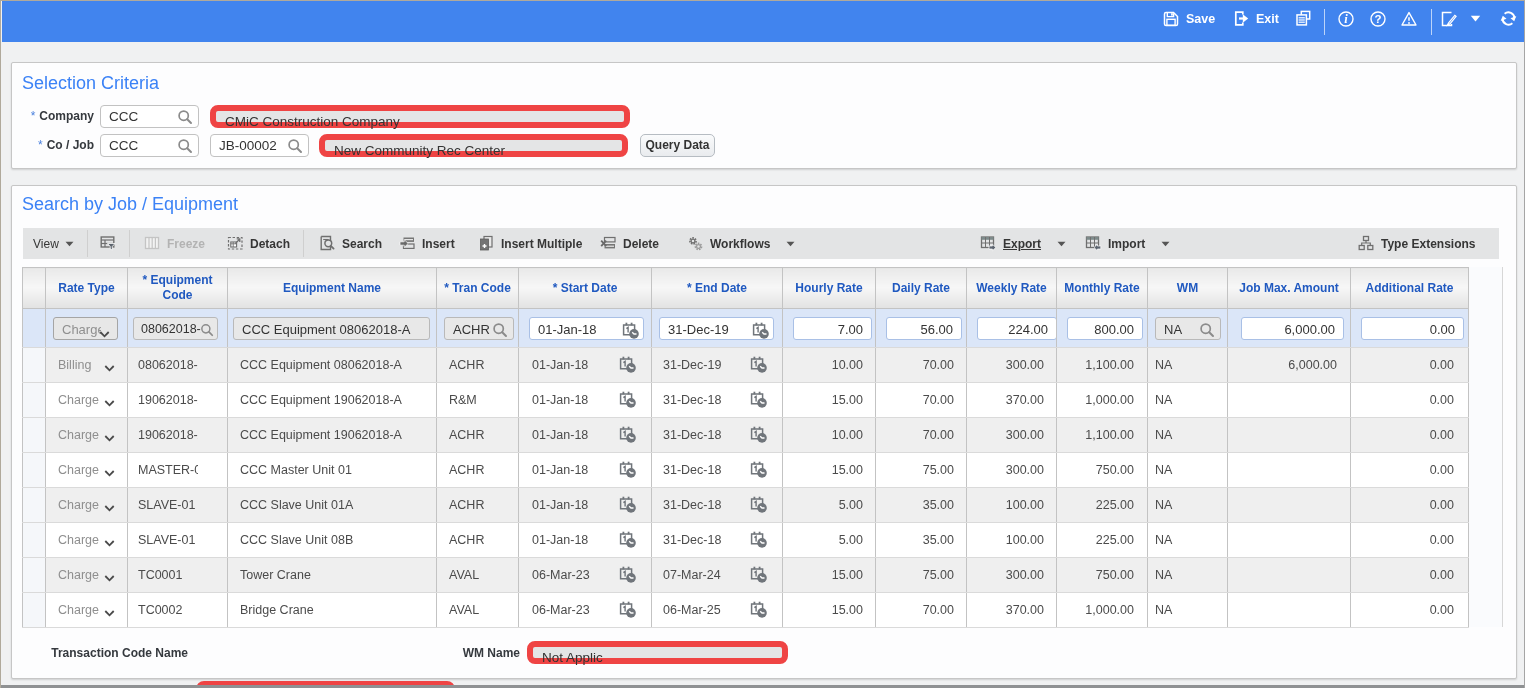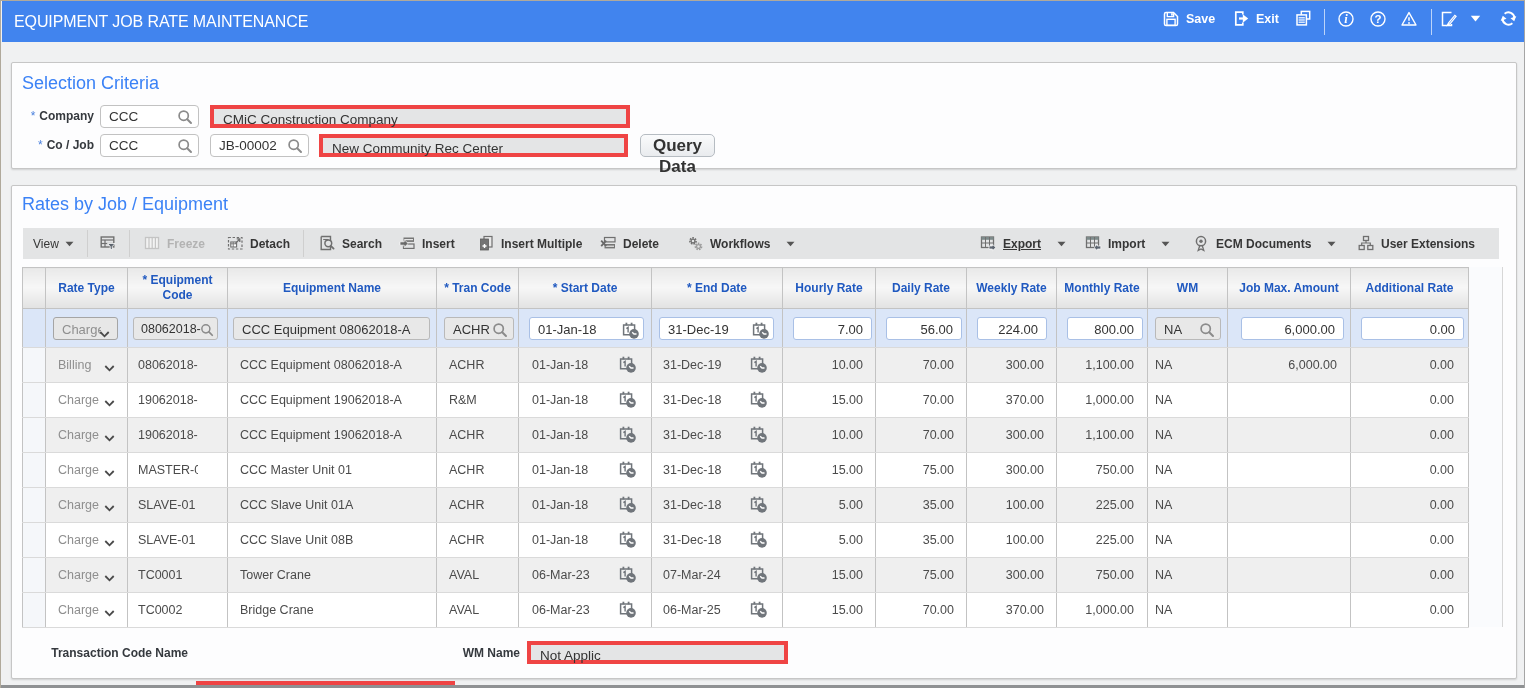--- a/index.html
+++ b/index.html
@@ -21,23 +21,23 @@
 #p2 { top:184px; height:494px; }
 .ptitle { position:absolute; left:10px; font-size:18px; color:#3b82f6; }
 
 
 .flabel { position:absolute; font-size:12px; color:#35393e; font-weight:700; white-space:nowrap; width:82px; text-align:right; left:0; }
 .flabel .ast { color:#4a80dd; font-weight:400; margin-right:4px; }
 .inp { position:absolute; height:23px; background:#fff; border:1px solid #c2c2c2; border-radius:4px; font-size:13.5px; color:#333; }
 .inp .txt { position:absolute; left:8px; top:3px; }
 svg.mag { position:absolute; right:5px; top:3px; }
 .c-inp svg.mag { top:3.5px; }
-.ro { position:absolute; height:23px; background:#e4e5e6; border:4px solid #ef4444; border-radius:0; font-size:13.5px; color:#333; }
+.ro { position:absolute; height:23px; background:#e4e5e6; border:6px solid #ef4444; border-radius:8px; font-size:13.5px; color:#333; }
 .ro .txt { position:absolute; left:9px; top:3px; white-space:nowrap; }
-#qbtn { position:absolute; left:628px; top:71px; width:75px; height:23px; background:linear-gradient(#fafbfc,#e9ebee); border:1px solid #b6bcc2; border-radius:5px; font-size:17px; font-weight:700; color:#333; text-align:center; line-height:21px; }
+#qbtn { position:absolute; left:628px; top:71px; width:75px; height:23px; background:linear-gradient(#fafbfc,#e9ebee); border:1px solid #b6bcc2; border-radius:5px; font-size:12px; font-weight:700; color:#333; text-align:center; line-height:21px; }
 
 
 #tbar { position:absolute; left:11px; top:42px; width:1476px; height:31px; background:#e3e4e5; }
 .ti { position:absolute; top:0; height:31px; display:flex; align-items:center; font-size:12px; font-weight:700; color:#363636; white-space:nowrap; }
 .ti svg { margin-right:6px; }
 .ti .car { margin-left:16px; }
 .tsep { position:absolute; top:2px; width:1px; height:27px; background:#cfcfcf; }
 
 
 #tblwrap { position:absolute; left:10px; top:81px; width:1481px; height:360px; background:#fafbfd; border-right:1px solid #d7d7d7; }
@@ -58,21 +58,20 @@
 .c-inp { position:absolute; border-radius:3px; height:23px; top:8px; font-size:13px; color:#333; }
 .c-gray { background:#e8e8e8; border:1px solid #b9b9b9; }
 .c-white { background:#fff; border:1px solid #a9c0e6; }
 
 
 .blabel { position:absolute; font-size:12px; font-weight:700; color:#35393e; text-align:right; }
 </style>
 </head>
 <body>
 <div id="topbar">
-  <h1>EQUIPMENT JOB RATE MAINTENANCE</h1>
     <div class="tbi" style="left:1161px;">
       <svg width="16" height="16" viewBox="0 0 16 16">
         <path d="M1.5 3 Q1.5 1.5 3 1.5 H10.5 L14.5 5.5 V13 Q14.5 14.5 13 14.5 H3 Q1.5 14.5 1.5 13 Z" fill="none" stroke="#ffffff" stroke-width="1.5"></path>
         <path d="M4.3 1.8 V5.6 H10.6 V2.2" fill="none" stroke="#ffffff" stroke-width="1.4"></path>
         <rect x="8.1" y="2.2" width="1.7" height="2.4" fill="#ffffff"></rect>
         <rect x="3.9" y="8.3" width="8.2" height="6" fill="none" stroke="#ffffff" stroke-width="1.4"></rect>
       </svg>
       <span class="lbl">Save</span>
     </div>
     <div class="tbi" style="left:1231px;">
@@ -162,21 +161,21 @@
         <line x1="10.2" y1="10.2" x2="14" y2="14" stroke="#8b8b8b" stroke-width="2" stroke-linecap="round"></line>
       </svg>
     </div>
   <div class="ro" style="left:307px; top:71px; width:309px;">
       <span class="txt">New Community Rec Center</span>
     </div>
   <div id="qbtn">Query Data</div>
 </div>
 
 <div class="panel" id="p2">
-  <div class="ptitle" style="top:8px;">Rates by Job / Equipment</div>
+  <div class="ptitle" style="top:8px;">Search by Job / Equipment</div>
   <div id="tbar">
       <div class="ti" style="left:10px;">
         <span style="font-weight:400;">View</span>
         <svg class="car" style="margin-left:6px;" width="9" height="6" viewBox="0 0 9 6">
           <path d="M0.5 0.8 L4.5 5.2 L8.5 0.8 Z" fill="#555"></path>
         </svg>
       </div>
       <div class="tsep" style="left:64px;"></div>
       <div class="ti" style="left:77px;">
         <svg width="17" height="17" viewBox="0 0 17 17">
@@ -276,39 +275,28 @@
           <line x1="5.5" y1="2" x2="5.5" y2="12.5" stroke="#6f6f6f" stroke-width="1"></line>
           <line x1="9.5" y1="2" x2="9.5" y2="12.5" stroke="#6f6f6f" stroke-width="1"></line>
           <line x1="1.5" y1="8" x2="13.5" y2="8" stroke="#6f6f6f" stroke-width="1"></line>
           <path d="M15.8 11 h-3.4 v-1.8 l-3.4 3.3 3.4 3.3 v-1.8 h3.4 Z" fill="#5d6570" stroke="#fff" stroke-width="0.7"></path>
         </svg>
         <span>Import</span>
         <svg class="car" width="9" height="6" viewBox="0 0 9 6">
           <path d="M0.5 0.8 L4.5 5.2 L8.5 0.8 Z" fill="#555"></path>
         </svg>
       </div>
-      <div class="ti" style="left:1170px;">
-        <svg width="17" height="17" viewBox="0 0 17 17">
-          <circle cx="8" cy="6.2" r="4.6" fill="none" stroke="#6f6f6f" stroke-width="1.5"></circle>
-          <circle cx="8" cy="6.2" r="1.7" fill="#6f6f6f"></circle>
-          <path d="M6.8 10.5 L5.2 15.5 L8 14 L10.8 15.5 L9.2 10.5" fill="none" stroke="#6f6f6f" stroke-width="1.3"></path>
-        </svg>
-        <span>ECM Documents</span>
-        <svg class="car" width="9" height="6" viewBox="0 0 9 6">
-          <path d="M0.5 0.8 L4.5 5.2 L8.5 0.8 Z" fill="#555"></path>
-        </svg>
-      </div>
       <div class="ti" style="left:1335px;">
         <svg width="17" height="17" viewBox="0 0 17 17">
           <rect x="5.5" y="1.5" width="5" height="4" fill="none" stroke="#6f6f6f" stroke-width="1.3"></rect>
           <rect x="1.2" y="10.5" width="5" height="4" fill="none" stroke="#6f6f6f" stroke-width="1.3"></rect>
           <rect x="9.8" y="10.5" width="5" height="4" fill="none" stroke="#6f6f6f" stroke-width="1.3"></rect>
           <path d="M8 5.5 V8 M3.7 10.5 V8 H12.3 V10.5" fill="none" stroke="#6f6f6f" stroke-width="1.2"></path>
         </svg>
-        <span>User Extensions</span>
+        <span>Type Extensions</span>
       </div>
     </div>
   <div id="tblwrap">
   <table id="grid">
         <colgroup>
           <col style="width:23px">
           <col style="width:82px">
           <col style="width:100px">
           <col style="width:209px">
           <col style="width:82px">
@@ -402,21 +390,21 @@
               <div class="c-inp c-white" style="left:10px;width:79px;">
                 <span style="position:absolute;right:8px;top:4px;">7.00</span>
               </div>
             </td>
             <td>
               <div class="c-inp c-white" style="left:10px;width:76px;">
                 <span style="position:absolute;right:8px;top:4px;">56.00</span>
               </div>
             </td>
             <td>
-              <div class="c-inp c-white" style="left:10px;width:70px;">
+              <div class="c-inp c-white" style="left:10px;width:80px;">
                 <span style="position:absolute;right:8px;top:4px;">224.00</span>
               </div>
             </td>
             <td>
               <div class="c-inp c-white" style="left:10px;width:76px;">
                 <span style="position:absolute;right:8px;top:4px;">800.00</span>
               </div>
             </td>
             <td>
               <div class="c-inp c-gray" style="left:7px;width:66px;">

